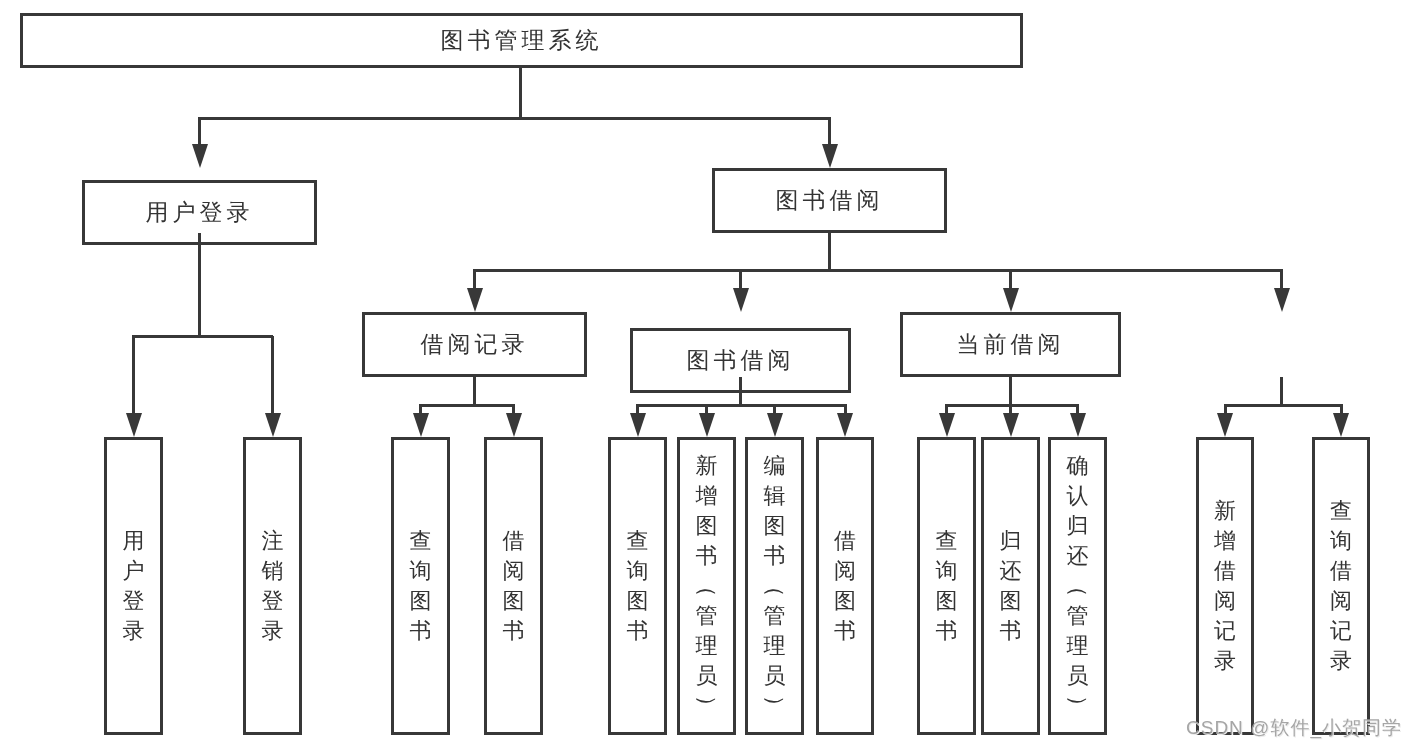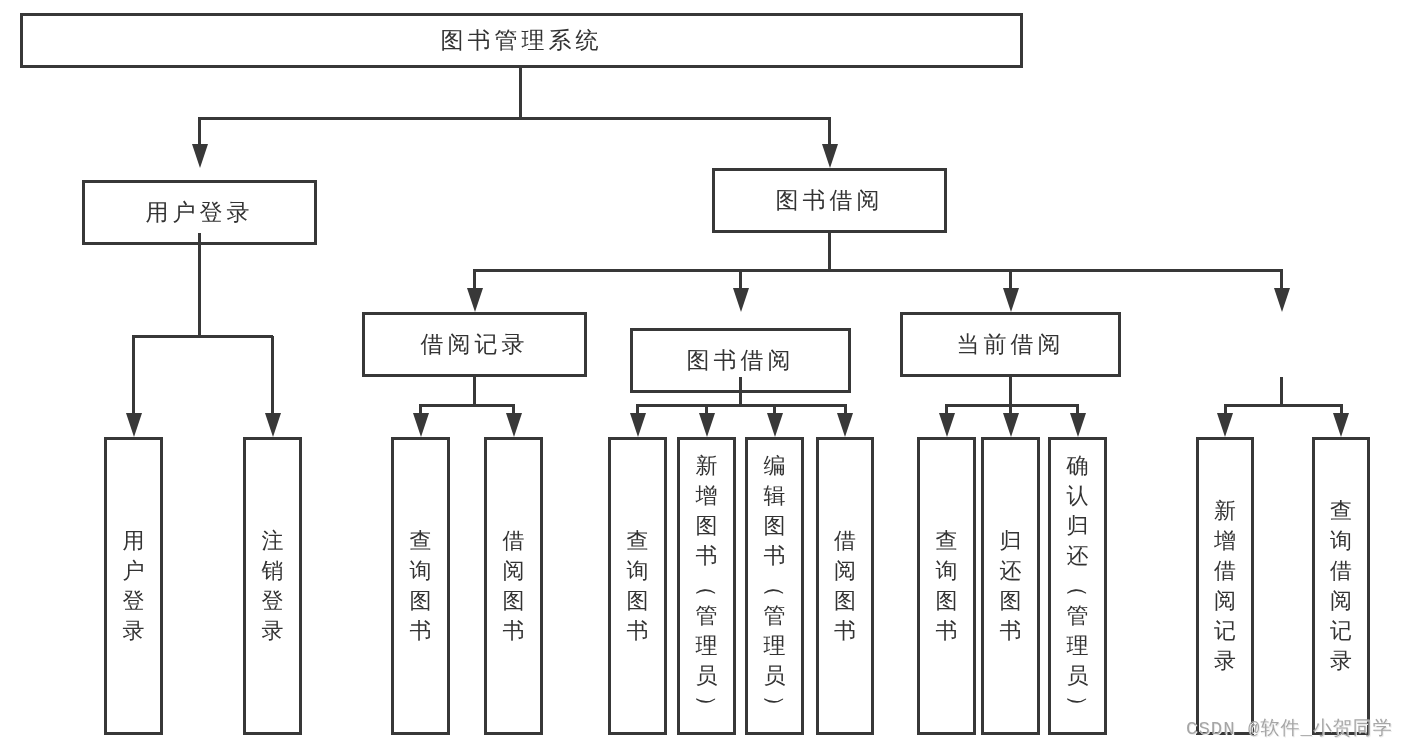--- a/index.html
+++ b/index.html
@@ -22,21 +22,21 @@
   .hline{position:absolute;height:3px;background:#383838;}
   .vline{position:absolute;width:3px;background:#383838;}
   .arrow{
     position:absolute;width:0;height:0;
     border-left:8px solid transparent;border-right:8px solid transparent;
     border-top:24px solid #383838;
   }
   .watermark{
     position:absolute;left:1186px;top:715px;z-index:5;
     font-size:19px;letter-spacing:1px;color:rgba(158,158,158,0.92);
-    text-shadow:1px 1px 0 #ececec;white-space:nowrap;font-family:Liberation Mono, monospace;
+    text-shadow:1px 1px 0 #ececec;white-space:nowrap;
   }
 </style>
 </head>
 <body>
 
 <div class="canvas">
 
   <div class="box" style="left:20px;top:13px;width:1003px;height:55px;">
     <span>图书管理系统</span>
   </div>

